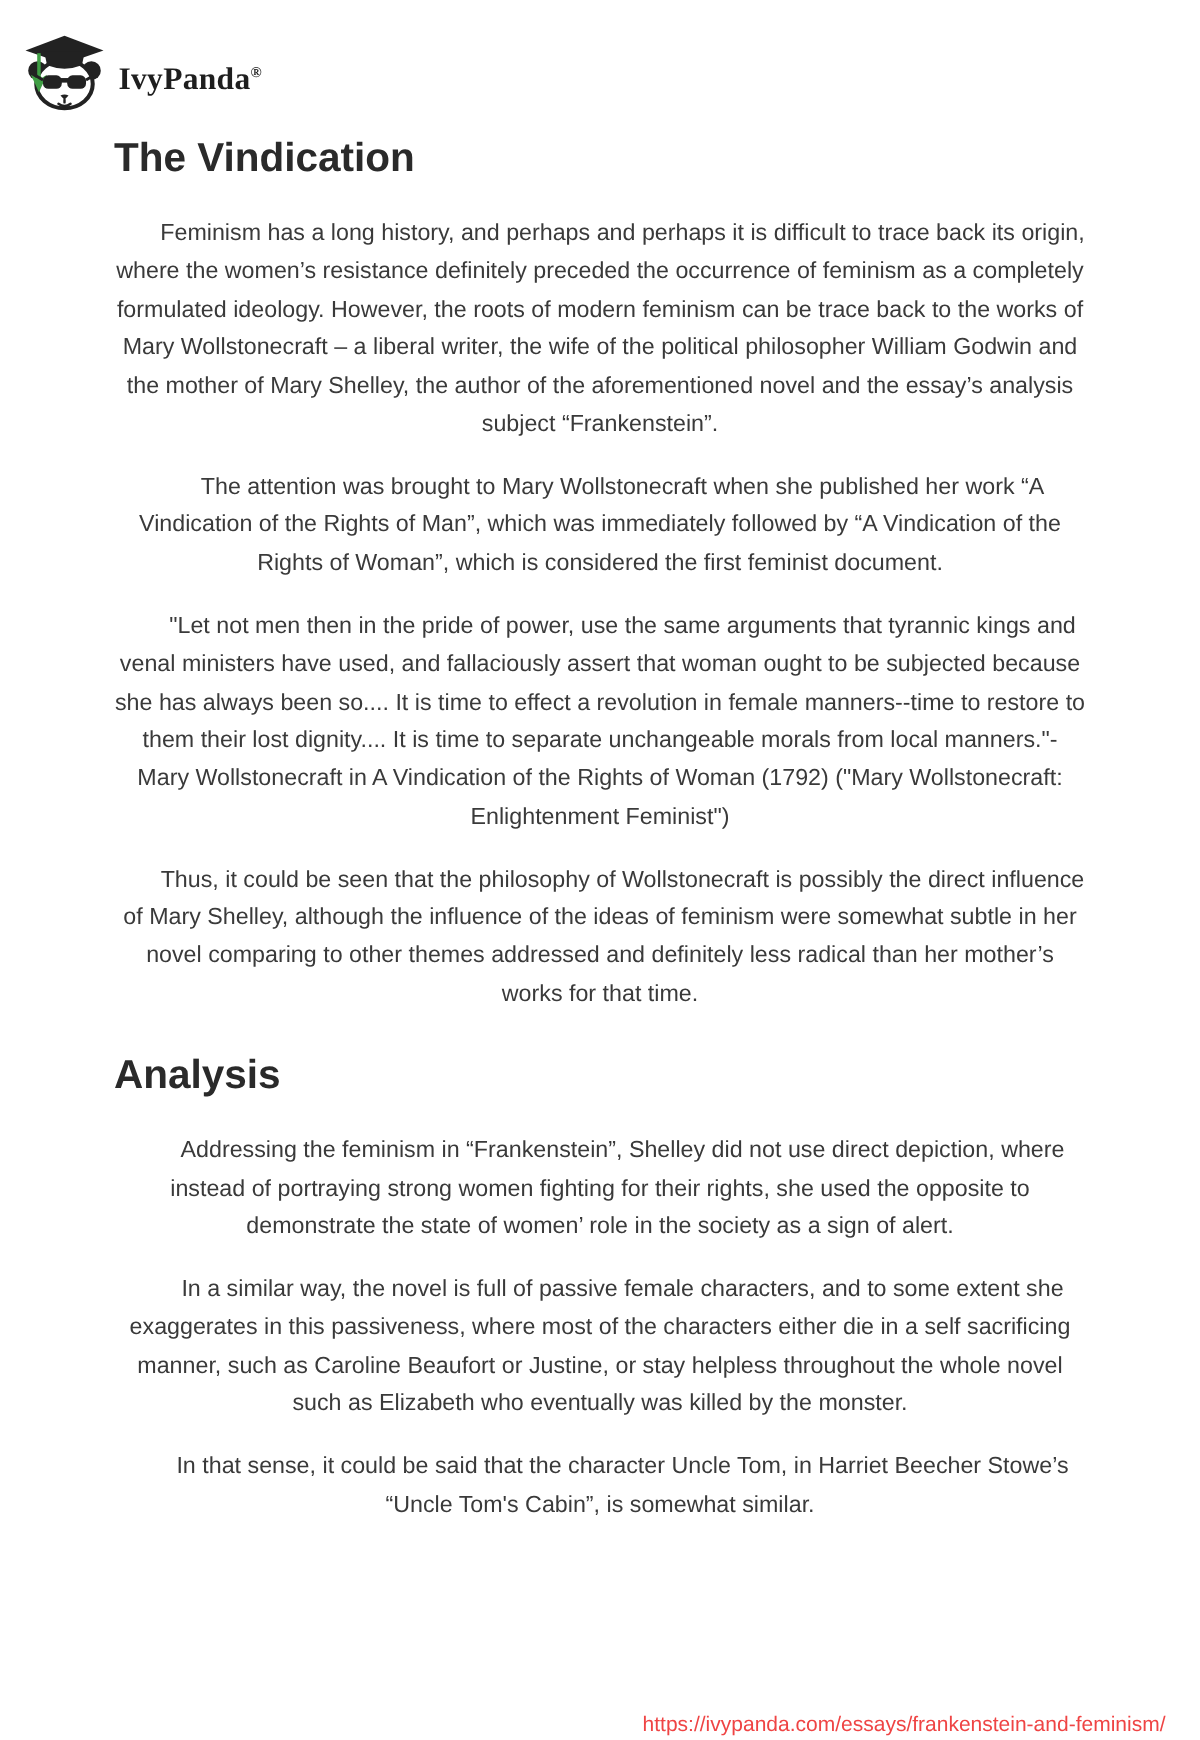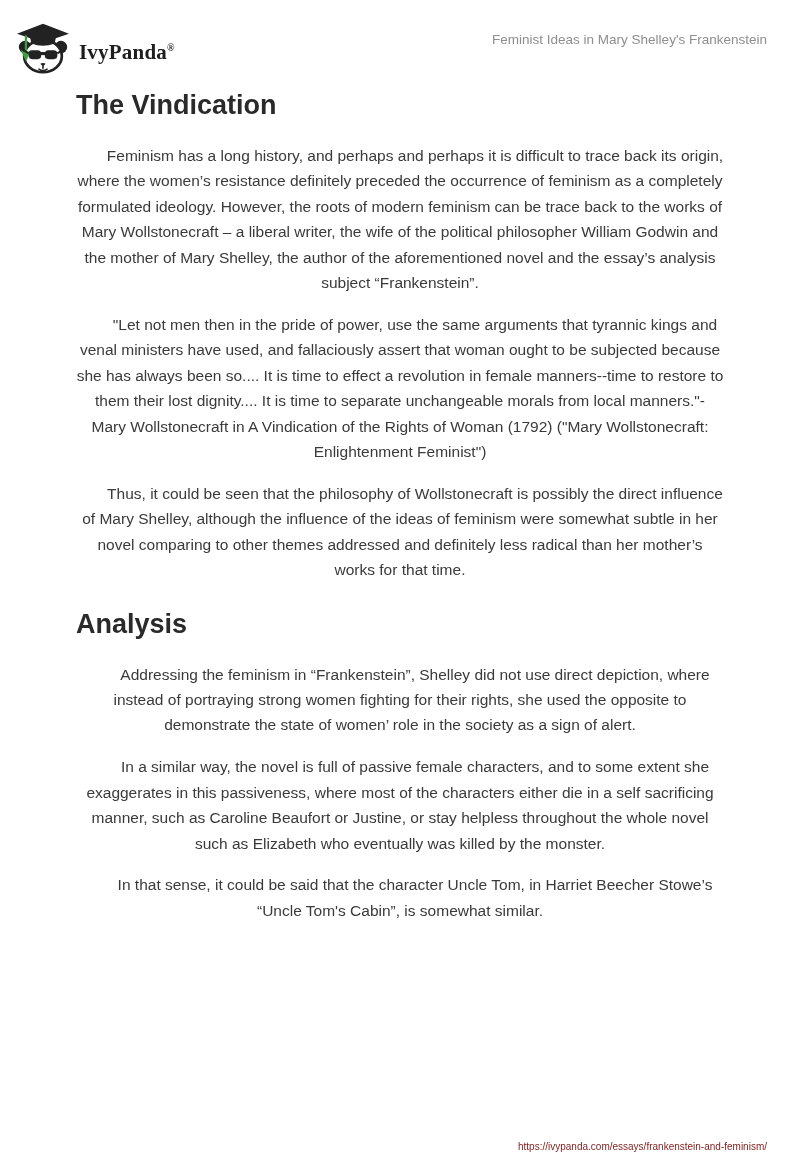--- a/index.html
+++ b/index.html
@@ -68,23 +68,23 @@
     line-height: 25.4px;
     color: #3a3a3a;
     text-indent: 30px;
     text-align: center;
     margin: 0 0 16.5px 0;
   }
   
   .footer-url {
     position: absolute;
     top: 1125px;
-    right: 33px;
-    font-size: 10px;
-    color: #7f1d1d;
+    right: 23px;
+    font-size: 14px;
+    color: #ef4444;
     line-height: 1.2;
   }
 </style>
 </head>
 <body>
 
 <div class="page">
 
   <div class="header">
     <div class="logo">
@@ -106,27 +106,27 @@
           <rect x="16" y="31.5" width="14" height="10" rx="4" fill="#222"></rect>
           <rect x="34" y="31.5" width="14" height="10" rx="4" fill="#222"></rect>
           <rect x="28" y="33.5" width="8" height="3.4" fill="#222"></rect>
 
           <path d="M29,46.5 Q32,44.8 35,46.5 L32,49.6 Z" fill="#222"></path>
           <path d="M32,49.6 L32,51.6 M27.5,52.6 Q32,56 36.5,52.6" stroke="#222" stroke-width="1.8" fill="none" stroke-linecap="round"></path>
         </svg>
       </span>
       <span class="logo-text"><span>IvyPanda</span><span class="logo-reg">®</span></span>
     </div>
-    <div class="doc-title">Feminist Ideas in Mary Shelley's Frankenstein</div>
   </div>
 
   <div class="content">
 
     <h1>The Vindication</h1>
     <p>Feminism has a long history, and perhaps and perhaps it is difficult to trace back its origin, where the women’s resistance definitely preceded the occurrence of feminism as a completely formulated ideology. However, the roots of modern feminism can be trace back to the works of Mary Wollstonecraft – a liberal writer, the wife of the political philosopher William Godwin and the mother of Mary Shelley, the author of the aforementioned novel and the essay’s analysis subject “Frankenstein”.</p>
+    <p>The attention was brought to Mary Wollstonecraft when she published her work “A Vindication of the Rights of Man”, which was immediately followed by “A Vindication of the Rights of Woman”, which is considered the first feminist document.</p>
     <p>"Let not men then in the pride of power, use the same arguments that tyrannic kings and venal ministers have used, and fallaciously assert that woman ought to be subjected because she has always been so.... It is time to effect a revolution in female manners--time to restore to them their lost dignity.... It is time to separate unchangeable morals from local manners."- Mary Wollstonecraft in A Vindication of the Rights of Woman (1792) ("Mary Wollstonecraft: Enlightenment Feminist")</p>
     <p>Thus, it could be seen that the philosophy of Wollstonecraft is possibly the direct influence of Mary Shelley, although the influence of the ideas of feminism were somewhat subtle in her novel comparing to other themes addressed and definitely less radical than her mother’s works for that time.</p>
 
     <h1 class="analysis">Analysis</h1>
     <p>Addressing the feminism in “Frankenstein”, Shelley did not use direct depiction, where instead of portraying strong women fighting for their rights, she used the opposite to demonstrate the state of women’ role in the society as a sign of alert.</p>
     <p>In a similar way, the novel is full of passive female characters, and to some extent she exaggerates in this passiveness, where most of the characters either die in a self sacrificing manner, such as Caroline Beaufort or Justine, or stay helpless throughout the whole novel such as Elizabeth who eventually was killed by the monster.</p>
     <p>In that sense, it could be said that the character Uncle Tom, in Harriet Beecher Stowe’s “Uncle Tom's Cabin”, is somewhat similar.</p>
 
   </div>
 

